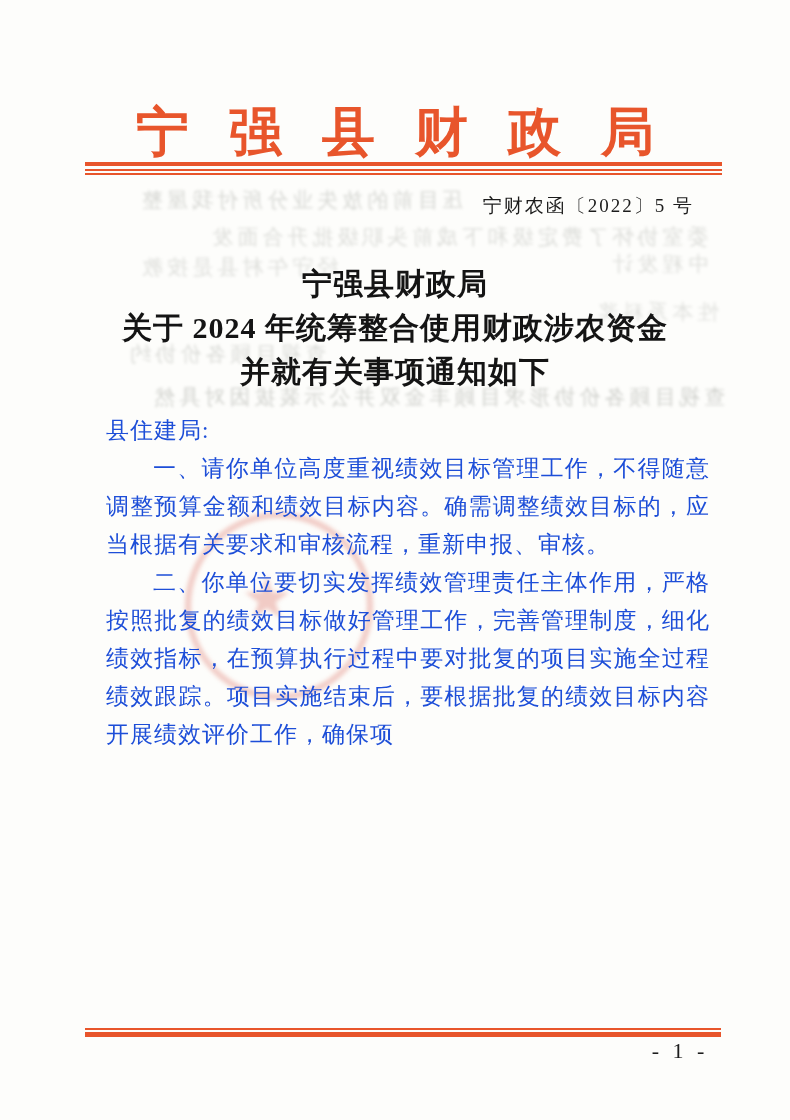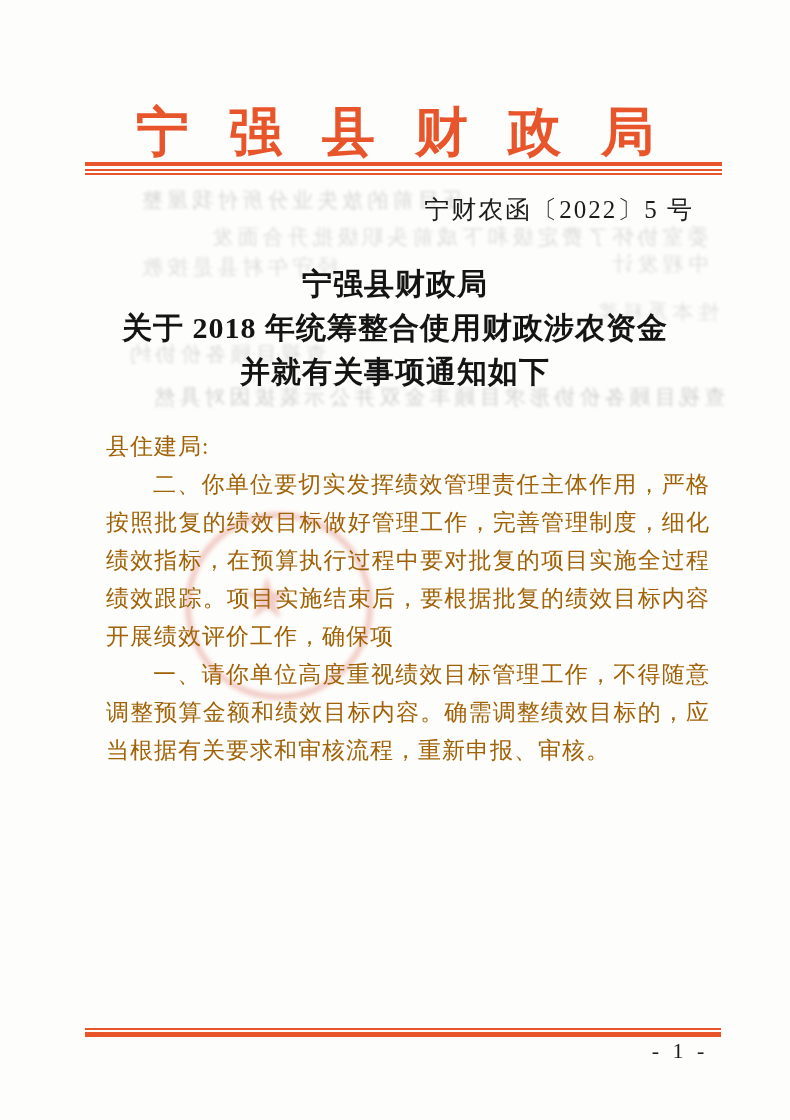--- a/index.html
+++ b/index.html
@@ -59,45 +59,44 @@
     white-space:nowrap;
     z-index:3;
   }
   .rule-top{position:absolute;left:85px;top:162px;width:637px;z-index:3;}
   .rule-top .r1{height:4px;background:#e8552b;}
   .rule-top .r2{height:2px;background:#e8552b;margin-top:3px;}
   .rule-top .r3{height:2px;background:#e8552b;margin-top:2px;}
 
   .doc-number{
     position:absolute;top:193px;right:96px;
-    font-size:25px;color:#1c1c1c;
+    font-size:19px;color:#1c1c1c;
     letter-spacing:2px;white-space:nowrap;
     z-index:3;
   }
 
   
   .doc-title{
     position:absolute;top:262px;left:0;width:790px;
     text-align:center;
     font-size:30px;font-weight:bold;color:#141414;
     line-height:44px;
     letter-spacing:1px;
     z-index:3;
   }
 
   
   .doc-body{
     position:absolute;top:412px;left:106px;width:604px;
-    font-size:23px;color:#a16207;
+    font-size:23px;color:#1d4ed8;
     line-height:38px;
     letter-spacing:1px;
     text-align:justify;
     word-break:break-all;
     z-index:3;
-    margin-top:16px;
   }
   .doc-body p{margin:0;text-indent:47px;}
   .doc-body p.no-indent{text-indent:0;}
 
   
   .rule-bottom{position:absolute;left:85px;top:1028px;width:636px;z-index:3;}
   .rule-bottom .r1{height:2px;background:#e8552b;}
   .rule-bottom .r2{height:5px;background:#e8552b;margin-top:2px;}
   .page-number{
     position:absolute;top:1038px;left:640px;width:80px;
@@ -126,28 +125,28 @@
   <div class="rule-top">
     <div class="r1"></div>
       <div class="r2"></div>
       <div class="r3"></div>
   </div>
 
   <div class="doc-number">宁财农函〔2022〕5 号</div>
 
   <div class="doc-title">
     <div>宁强县财政局</div>
-    <div>关于 2018 年统筹整合使用财政涉农资金</div>
+    <div>关于 2024 年统筹整合使用财政涉农资金</div>
     <div>并就有关事项通知如下</div>
   </div>
 
   <div class="doc-body">
     <p class="no-indent">县住建局:</p>
+    <p>一、请你单位高度重视绩效目标管理工作，不得随意调整预算金额和绩效目标内容。确需调整绩效目标的，应当根据有关要求和审核流程，重新申报、审核。</p>
     <p>二、你单位要切实发挥绩效管理责任主体作用，严格按照批复的绩效目标做好管理工作，完善管理制度，细化绩效指标，在预算执行过程中要对批复的项目实施全过程绩效跟踪。项目实施结束后，要根据批复的绩效目标内容开展绩效评价工作，确保项</p>
-    <p>一、请你单位高度重视绩效目标管理工作，不得随意调整预算金额和绩效目标内容。确需调整绩效目标的，应当根据有关要求和审核流程，重新申报、审核。</p>
   </div>
 
   <div class="rule-bottom">
     <div class="r1"></div>
       <div class="r2"></div>
   </div>
   <div class="page-number">- 1 -</div>
 
 </div>
 

